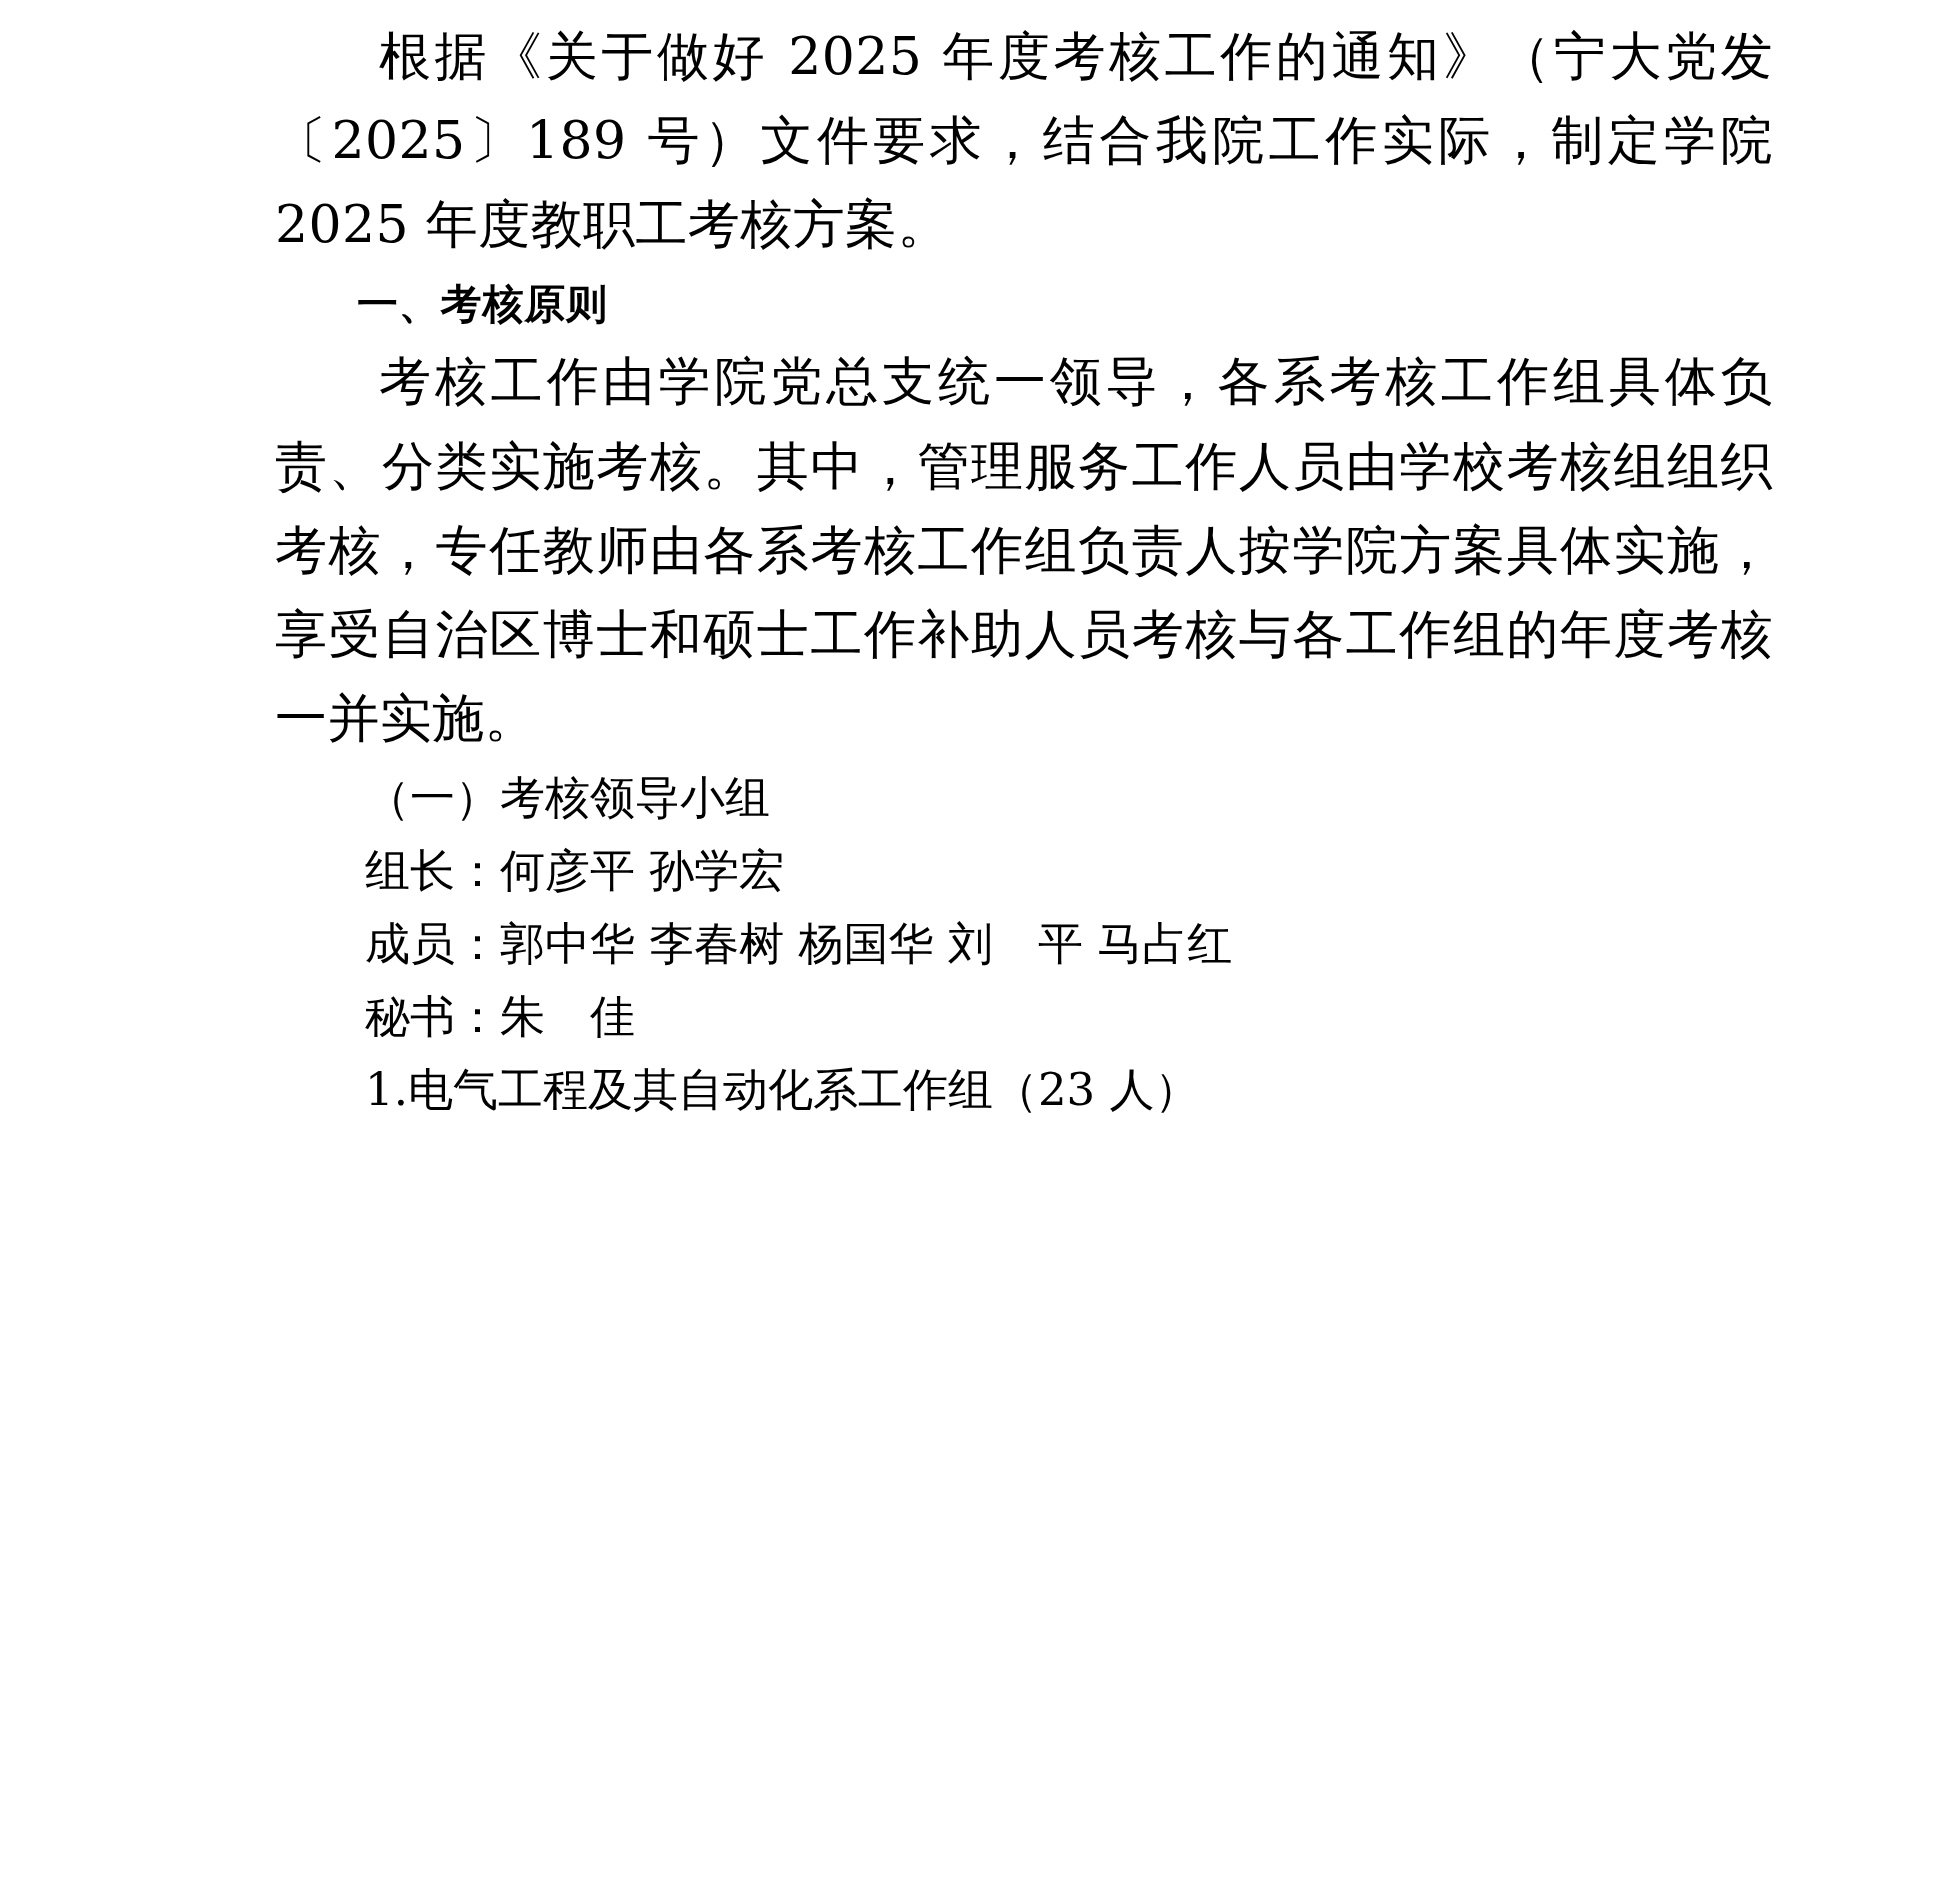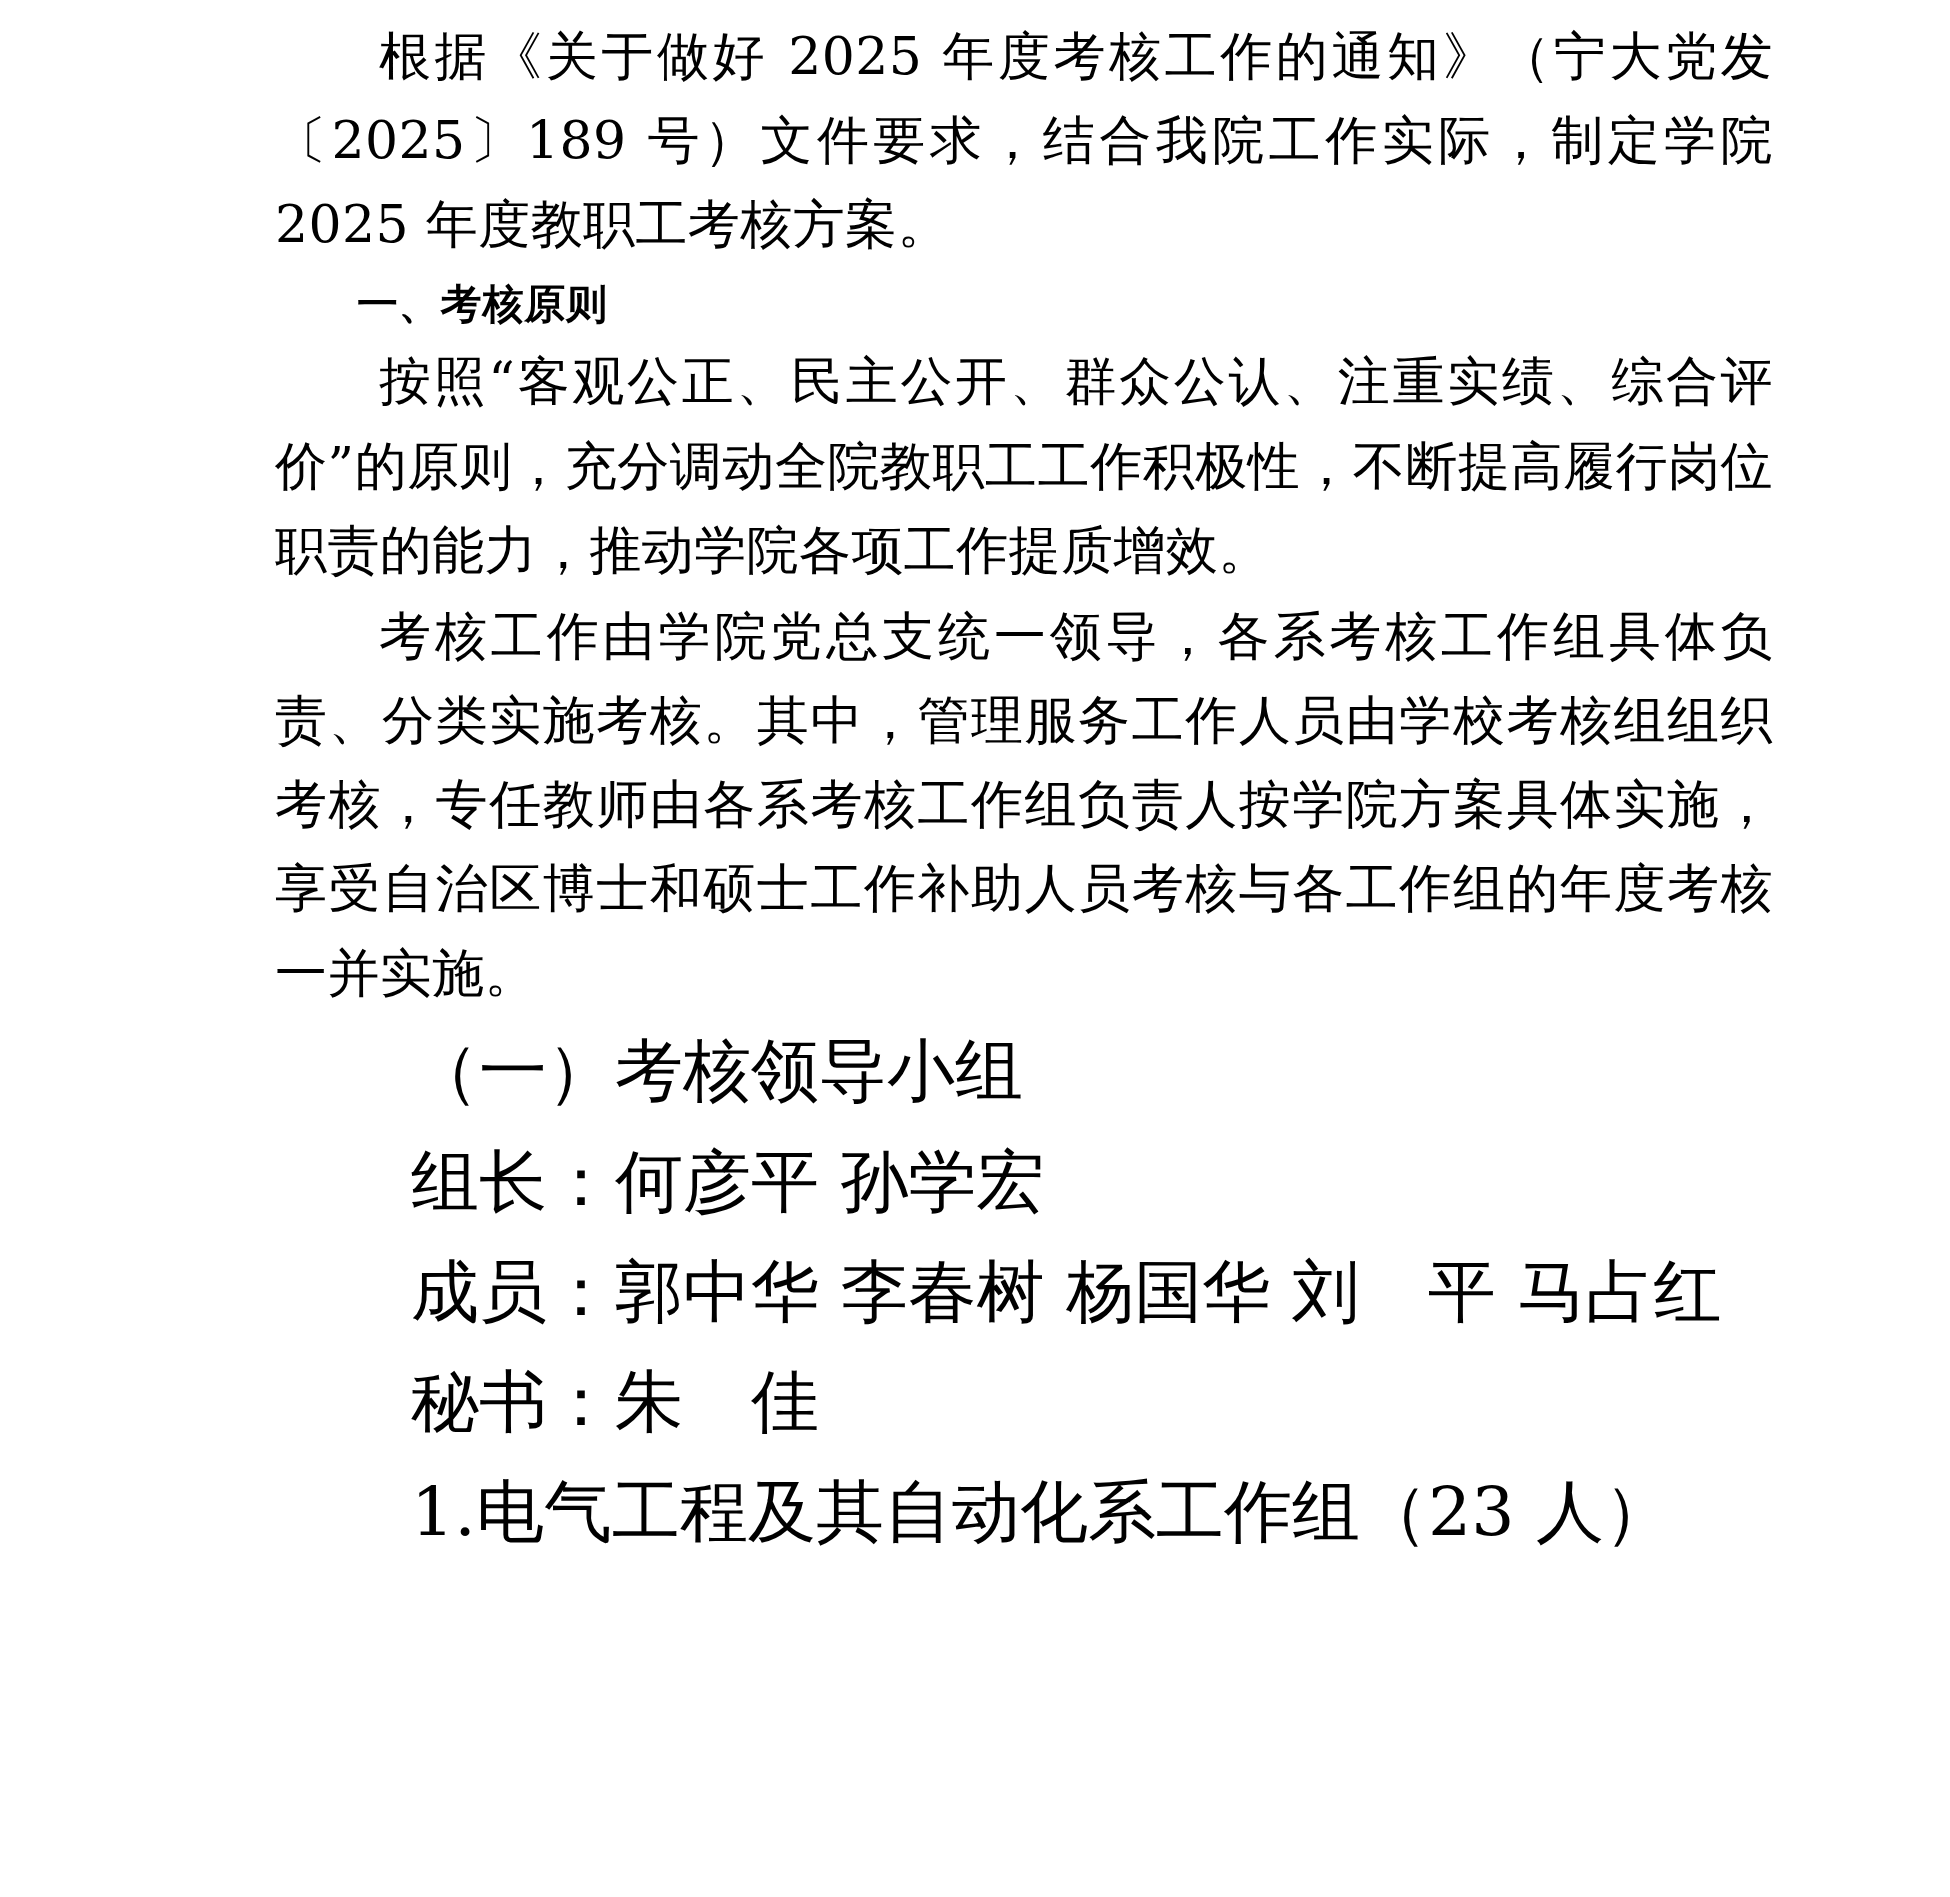--- a/index.html
+++ b/index.html
@@ -34,33 +34,32 @@
   .heading {
     font-size: 41px;
     font-weight: bold;
     line-height: 1.62;
     text-indent: 2em;
     margin: 4.7px 0 1.6px 0;
     font-family: "DejaVu Sans", "Liberation Sans", sans-serif;
     letter-spacing: 0.8px;
   }
   .sub {
-    font-size: 68px;
+    font-size: 45px;
     line-height: 1.62;
     text-indent: 2em;
     margin: 0;
   }
 </style>
 </head>
 <body>
 
 <div class="page">
   <p class="para indent">根据《关于做好 2025 年度考核工作的通知》（宁大党发〔2025〕189 号）文件要求，结合我院工作实际，制定学院 2025 年度教职工考核方案。</p>
   <p class="heading">一、考核原则</p>
-  <p class="para indent">按照“客观公正、民主公开、群众公认、注重实绩、综合评价”的原则，充分调动全院教职工工作积极性，不断提高履行岗位职责的能力，推动学院各项工作提质增效。</p>
   <p class="para indent">考核工作由学院党总支统一领导，各系考核工作组具体负责、分类实施考核。其中，管理服务工作人员由学校考核组组织考核，专任教师由各系考核工作组负责人按学院方案具体实施，享受自治区博士和硕士工作补助人员考核与各工作组的年度考核一并实施。</p>
   <p class="sub">（一）考核领导小组</p>
   <p class="sub">组长：何彦平 孙学宏</p>
   <p class="sub">成员：郭中华 李春树 杨国华 刘　平 马占红</p>
   <p class="sub">秘书：朱　佳</p>
   <p class="sub">1.电气工程及其自动化系工作组（23 人）</p>
 </div>
 
 
 </body></html>

